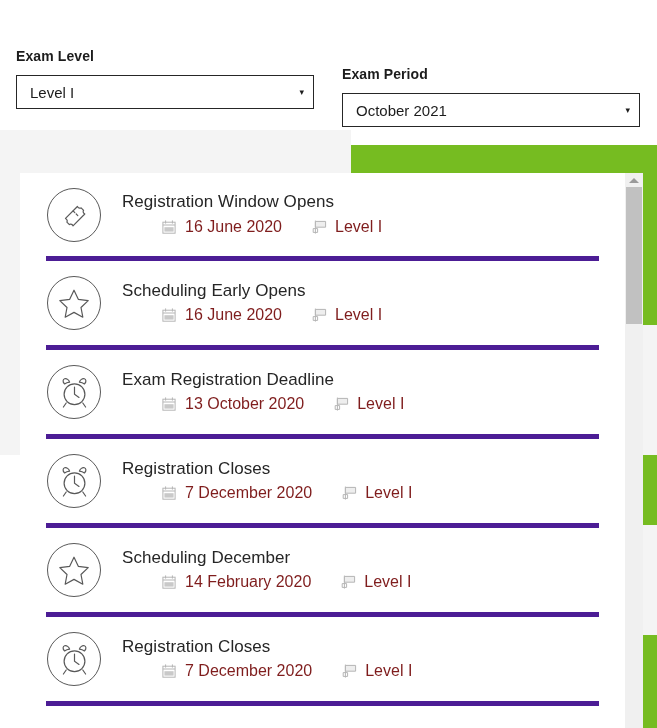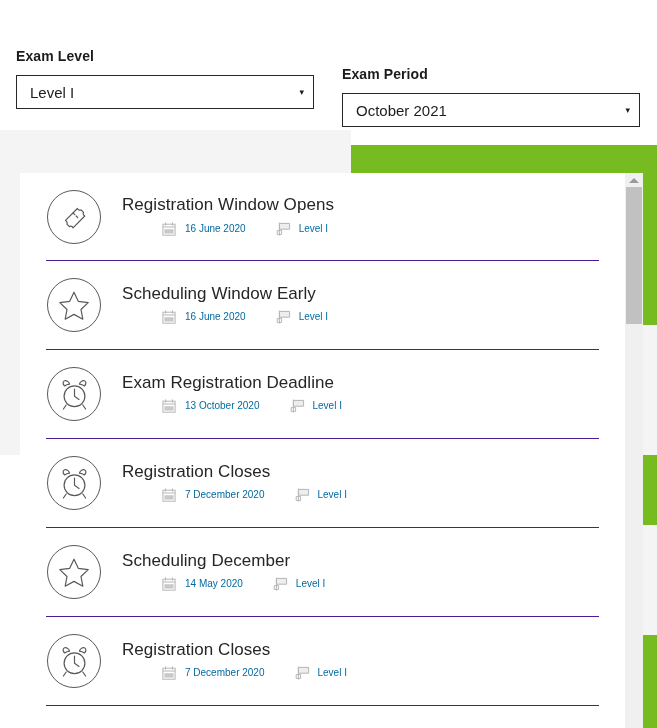--- a/index.html
+++ b/index.html
@@ -100,21 +100,21 @@
   #event-list {
     position: absolute;
     left: 0; top: 0;
     width: 605px;
     padding: 0 0 0 0;
   }
   .event-row {
     position: relative;
     height: 89px;
     margin: 0 26px 0 26px;
-    border-bottom: 1px solid #4c1d95;
+    border-bottom: 5px solid #4c1d95;
     display: flex;
     align-items: center;
   }
   .event-row:first-child { height: 88px; }
 
   .event-icon {
     width: 54px; height: 54px;
     border-radius: 50%;
     border: 1px solid #595959;
     flex: 0 0 54px;
@@ -133,22 +133,22 @@
   .event-title {
     font-size: 17px;
     color: #262626;
     line-height: 1.15;
     margin-bottom: 7px;
     letter-spacing: 0.05px;
   }
   .event-meta {
     display: flex;
     align-items: center;
-    font-size: 10px;
-    color: #0369a1;
+    font-size: 16px;
+    color: #7f1d1d;
     padding-left: 40px;
   }
   .meta-chunk {
     display: flex;
     align-items: center;
   }
   .meta-chunk + .meta-chunk { margin-left: 30px; }
   .meta-icon {
     width: 14px; height: 14px;
     margin-right: 9px;
@@ -251,21 +251,21 @@
           </div>
         </div>
       </div>
       <div class="event-row">
         <div class="event-icon">
           <svg width="32" height="31" viewBox="0 0 32 31" fill="none" stroke="#595959" stroke-width="1.2">
             <path d="M16 2.2 L20.3 11.3 L30.2 12.6 L23.0 19.5 L24.8 29.2 L16 24.4 L7.2 29.2 L9.0 19.5 L1.8 12.6 L11.7 11.3 Z" stroke-linejoin="round"></path>
           </svg>
         </div>
         <div class="event-body">
-          <div class="event-title">Scheduling Window Early</div>
+          <div class="event-title">Scheduling Early Opens</div>
           <div class="event-meta">
             <div class="meta-chunk">
               <span class="meta-icon"><svg width="14" height="14" viewBox="0 0 14 14" fill="none" stroke="#b5b5b5" stroke-width="1">
                   <rect x="0.9" y="2.2" width="12.2" height="11.0"></rect>
                   <path d="M0.9 5.0 H13.1"></path>
                   <path d="M3.6 0.8 V3.2 M10.4 0.8 V3.2" stroke-linecap="round"></path>
                   <rect x="2.4" y="7.2" width="9.2" height="4.4" fill="#c9c9c9" stroke="none"></rect>
                 </svg></span>
               <span class="meta-text">16 June 2020</span>
             </div>
@@ -355,21 +355,21 @@
         <div class="event-body">
           <div class="event-title">Scheduling December</div>
           <div class="event-meta">
             <div class="meta-chunk">
               <span class="meta-icon"><svg width="14" height="14" viewBox="0 0 14 14" fill="none" stroke="#b5b5b5" stroke-width="1">
                   <rect x="0.9" y="2.2" width="12.2" height="11.0"></rect>
                   <path d="M0.9 5.0 H13.1"></path>
                   <path d="M3.6 0.8 V3.2 M10.4 0.8 V3.2" stroke-linecap="round"></path>
                   <rect x="2.4" y="7.2" width="9.2" height="4.4" fill="#c9c9c9" stroke="none"></rect>
                 </svg></span>
-              <span class="meta-text">14 May 2020</span>
+              <span class="meta-text">14 February 2020</span>
             </div>
             <div class="meta-chunk">
               <span class="meta-icon"><svg width="15" height="14" viewBox="0 0 15 14" fill="none" stroke="#b5b5b5" stroke-width="1">
                   <path d="M3.4 13.2 V1.0" stroke-linecap="round"></path>
                   <path d="M3.4 1.4 H13.6 V7.2 H3.4 Z" fill="#eeeeee"></path>
                   <path d="M1.2 8.6 H5.6 V12.4 H1.2 Z"></path>
                 </svg></span>
               <span class="meta-text">Level I</span>
             </div>
           </div>

